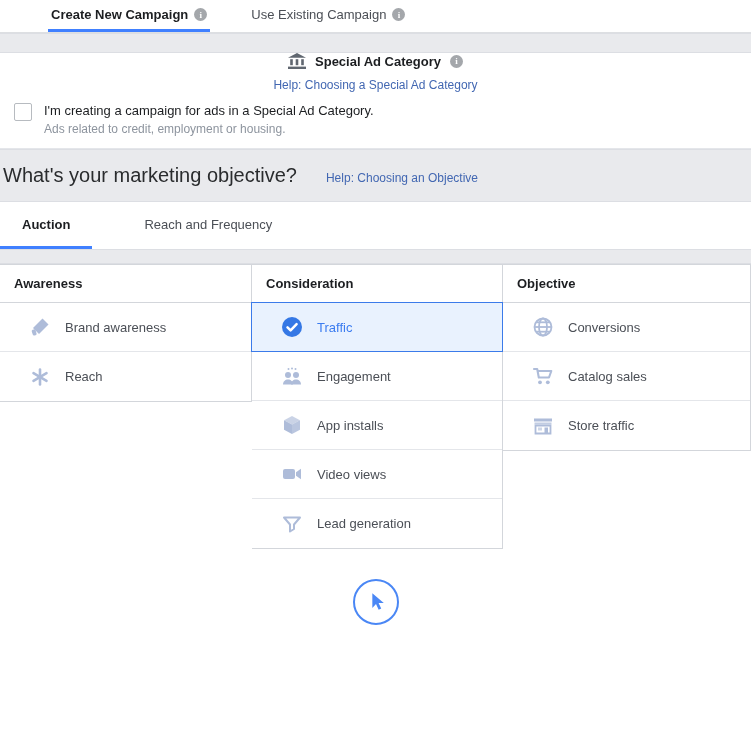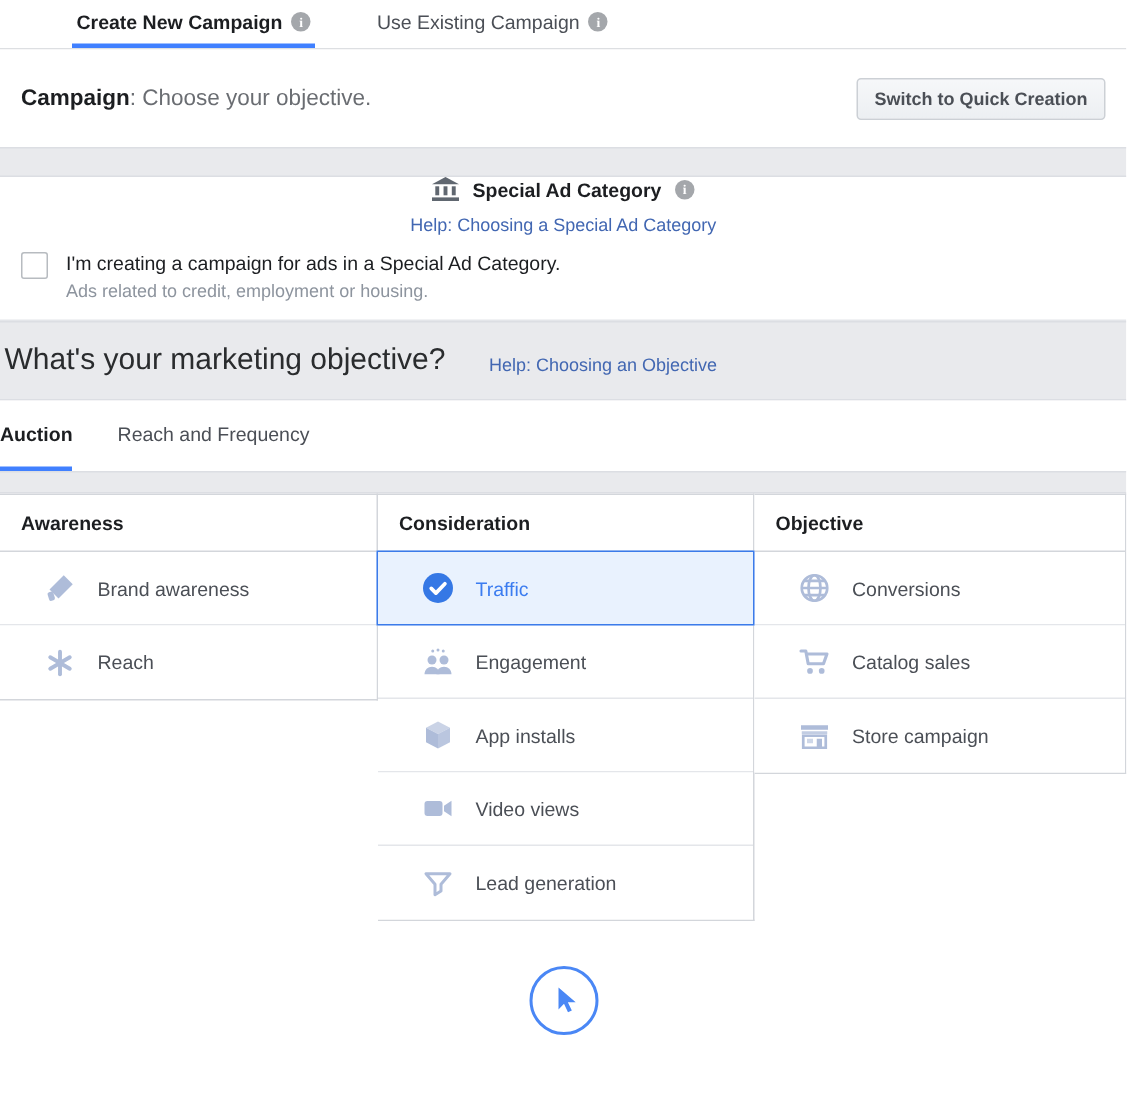--- a/index.html
+++ b/index.html
@@ -41,21 +41,21 @@
   .cb-label{font-size:13px;color:var(--txt-dark);line-height:1.5;}
   .cb-sub{font-size:12px;color:var(--txt-gray);margin-top:1px;}
 
   
   .objective-band{height:53px;display:flex;align-items:center;padding-left:3px;}
   .objective-heading{font-size:20px;color:#2a2c2e;font-weight:400;}
   .objective-band .help-link{margin-left:29px;position:relative;top:2px;}
 
   
   .auction-bar{height:47px;display:flex;align-items:stretch;background:#fff;}
-  .auction-tab{display:flex;align-items:center;font-size:13px;padding:0 0;border-bottom:3px solid transparent;color:var(--txt);cursor:pointer;}
+  .auction-tab{display:flex;align-items:center;font-size:13px;padding:0 22px;border-bottom:3px solid transparent;color:var(--txt);cursor:pointer;}
   .auction-tab.active{font-weight:bold;color:var(--txt-dark);border-bottom-color:var(--accent);}
   .auction-tab + .auction-tab{margin-left:30px;}
   .strip{height:15px;}
 
   
   .columns{display:flex;align-items:flex-start;}
   .col{background:#fff;border-top:1px solid var(--border);border-right:1px solid var(--border);border-bottom:1px solid var(--border);}
   .col-awareness{width:252px;}
   .col-consideration{width:251px;}
   .col-conversion{width:248px;}
@@ -78,26 +78,20 @@
     <div class="toptab active">
       <span>Create New Campaign</span>
       <span class="info-icon"></span>
     </div>
     <div class="toptab">
       <span>Use Existing Campaign</span>
       <span class="info-icon"></span>
     </div>
   </div>
 
-  <div class="campaign-head">
-    <div class="campaign-title">
-      <b>Campaign</b><span>: Choose your objective.</span>
-    </div>
-    <button class="quick-btn">Switch to Quick Creation</button>
-  </div>
 
   <div class="band divider"></div>
 
   <div class="special-row">
     <div class="special-left">
       <svg width="18" height="16" viewBox="0 0 18 16" fill="#606770" aria-hidden="true">
         <path d="M9 0L18 4.8H0z"></path>
         <rect x="2.2" y="6.2" width="2.6" height="6"></rect>
         <rect x="7.7" y="6.2" width="2.6" height="6"></rect>
         <rect x="13.2" y="6.2" width="2.6" height="6"></rect>
@@ -239,21 +233,21 @@
       <div class="obj-row">
         <span class="ic">
           <svg width="22" height="22" viewBox="0 0 22 22" fill="#aebcd9">
               <rect x="2" y="3.5" width="18" height="3"></rect>
               <path d="M2.5 7.5h17v2h-17z" opacity="0.75"></path>
               <path d="M3.5 10.5h15v8h-15z" fill="none" stroke="#aebcd9" stroke-width="1.8"></path>
               <rect x="12.5" y="12.5" width="3.5" height="6"></rect>
               <rect x="6" y="12.5" width="4" height="3" opacity="0.6"></rect>
             </svg>
         </span>
-        <span>Store campaign</span>
+        <span>Store traffic</span>
       </div>
     </div>
   </div>
 
   <div class="cursor-wrap">
     <div class="cursor-circle">
       <svg width="22" height="24" viewBox="0 0 24 24">
           <path d="M8 2.5v16l4-4.2 2.9 6.2 2.8-1.3-2.9-6h5.7z" fill="#4a87f5"></path>
         </svg>
     </div>

